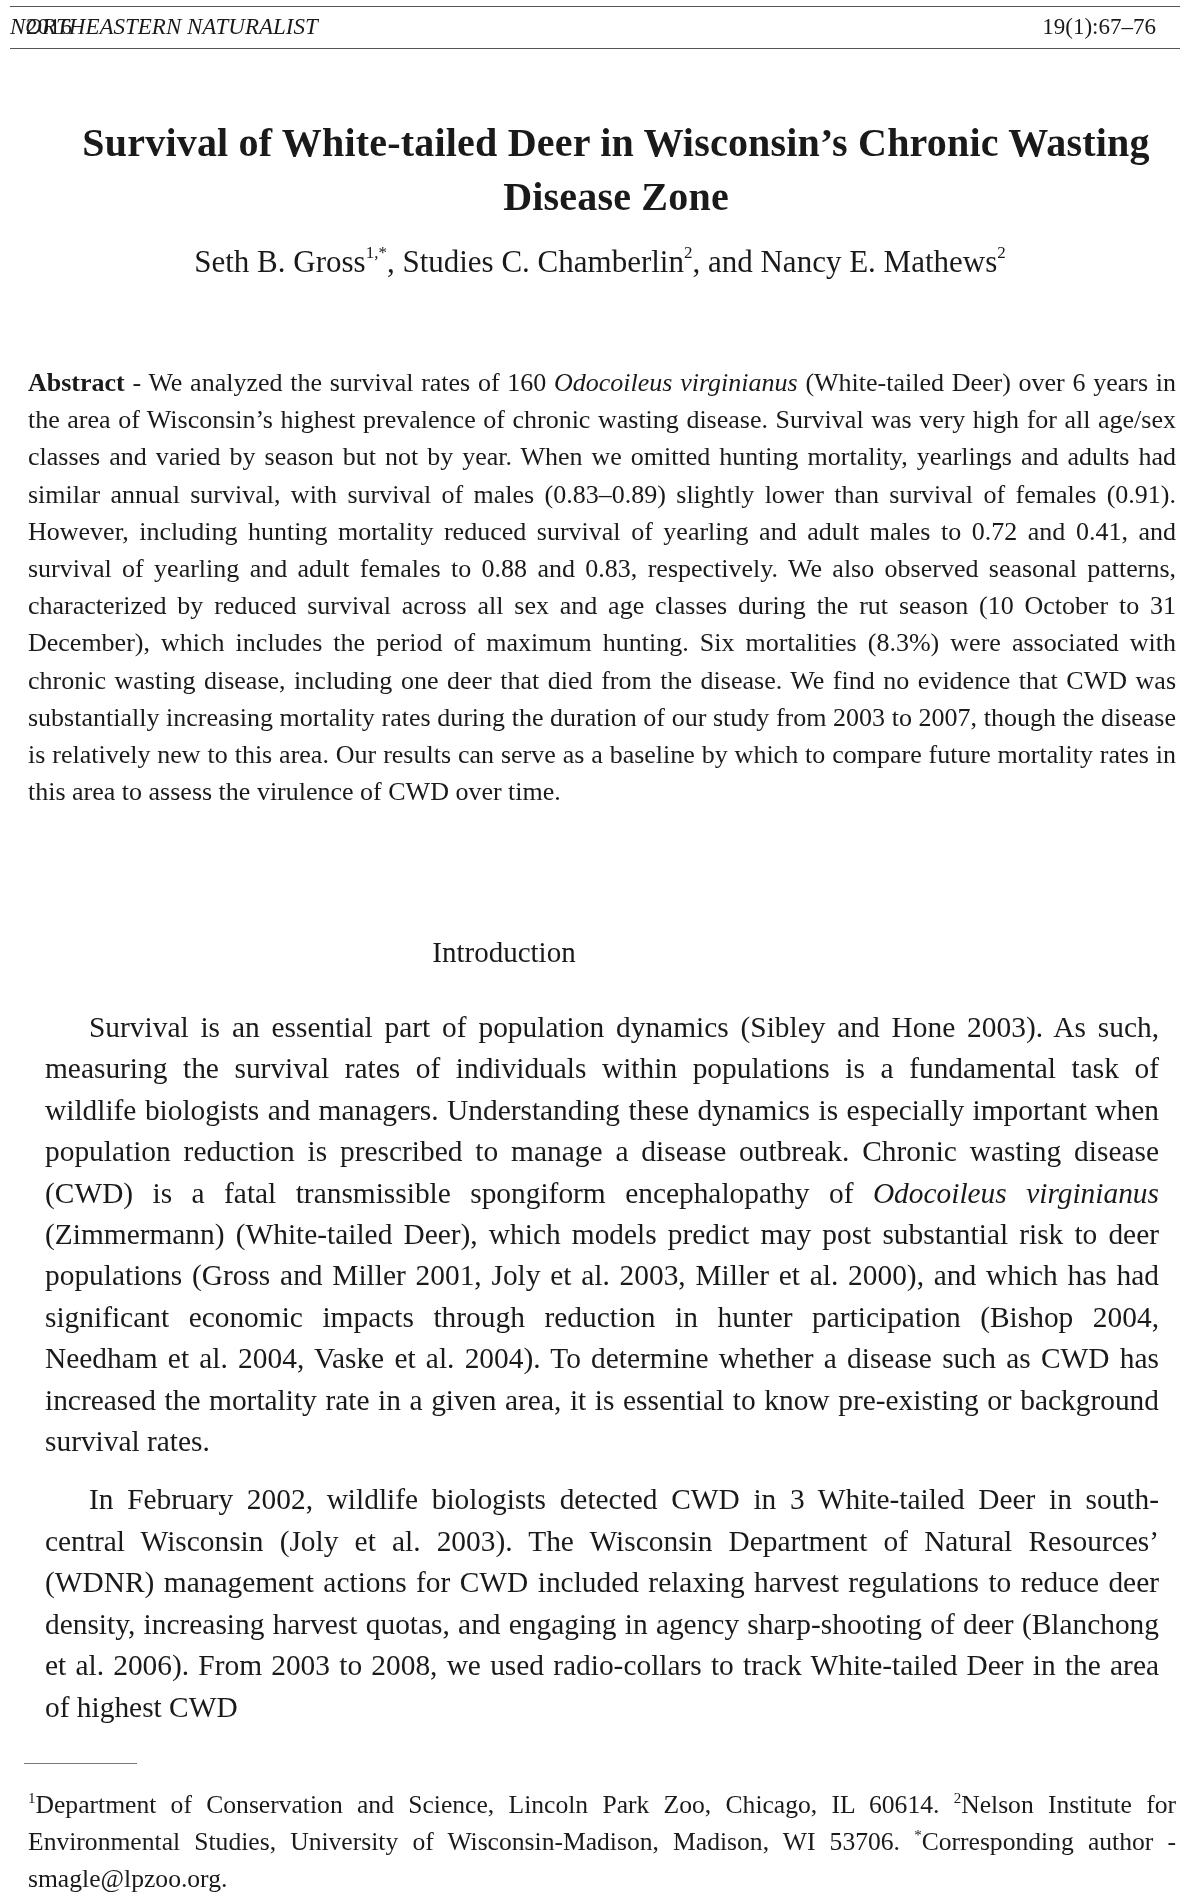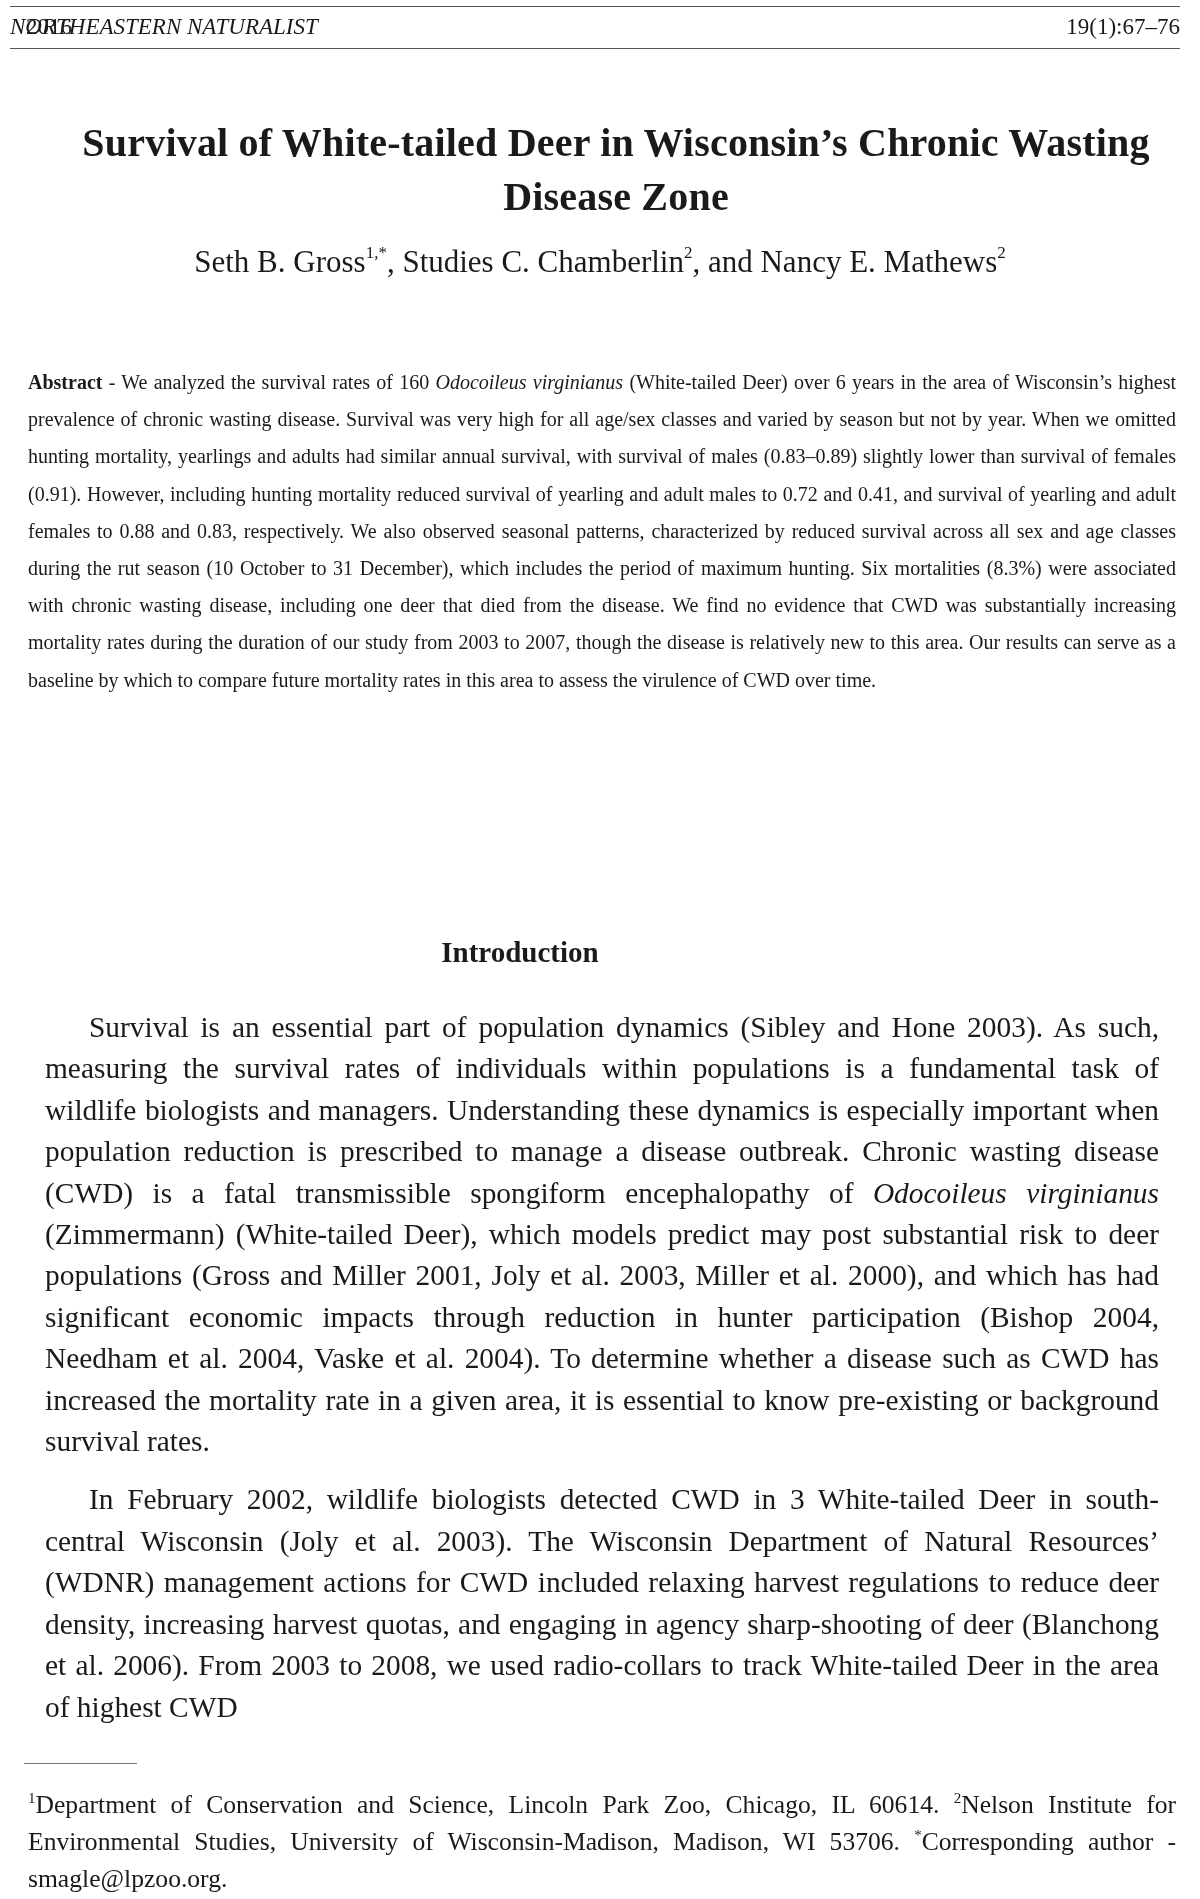--- a/index.html
+++ b/index.html
@@ -7,40 +7,40 @@
     width: 1200px; height: 1899px; position: relative; overflow: hidden;
     font-family: "Liberation Serif", "DejaVu Serif", serif; color: #1a1a1a;
   }
   .rule { position: absolute; left: 10px; width: 1170px; height: 0; border-top: 1.5px solid #555; }
   .running-head {
     position: absolute; left: 10px; top: 12px; width: 1170px; height: 30px;
     font-size: 23px; line-height: 30px;
   }
   .running-head .left { position: absolute; left: 16px; }
   .running-head .center { position: absolute; left: 0; right: 0; text-align: left; font-style: italic; }
-  .running-head .right { position: absolute; right: 0; }
+  .running-head .right { position: absolute; right: 24px; }
   .title {
     position: absolute; left: 60px; width: 1080px; top: 100px;
     text-align: center; font-weight: bold; font-size: 40px; line-height: 54px;
     letter-spacing: 0.2px;
   }
   .authors {
     position: absolute; left: 60px; width: 1080px; top: 242px;
     text-align: center; font-size: 31px; line-height: 40px;
   }
   .authors sup { font-size: 17px; vertical-align: 14px; line-height: 0; }
   .abstract {
     position: absolute; left: 28px; width: 1148px; top: 364px;
-    font-size: 20px; line-height: 37.2px; text-align: justify;
+    font-size: 26px; line-height: 37.2px; text-align: justify;
     hyphens: manual;
   }
   .abstract .label { font-weight: bold; }
   .section-heading {
     position: absolute; left: 0; width: 1008px; top: 932px;
-    text-align: center; font-weight: bold; font-size: 29px; line-height: 40px; padding-left: 16px;
+    text-align: center; font-weight: normal; font-size: 29px; line-height: 40px;
   }
   .body-text {
     position: absolute; left: 28px; width: 1148px; top: 990px;
     font-size: 29.4px; line-height: 41.4px; text-align: justify;
   }
   .body-text p { margin: 17px; text-indent: 44px; }
   .footnote-rule { position: absolute; left: 24px; top: 1763px; width: 113px; border-top: 1.5px solid #777; }
   .footnote {
     position: absolute; left: 28px; width: 1148px; top: 1786px;
     font-size: 25.6px; line-height: 37px; text-align: justify;

